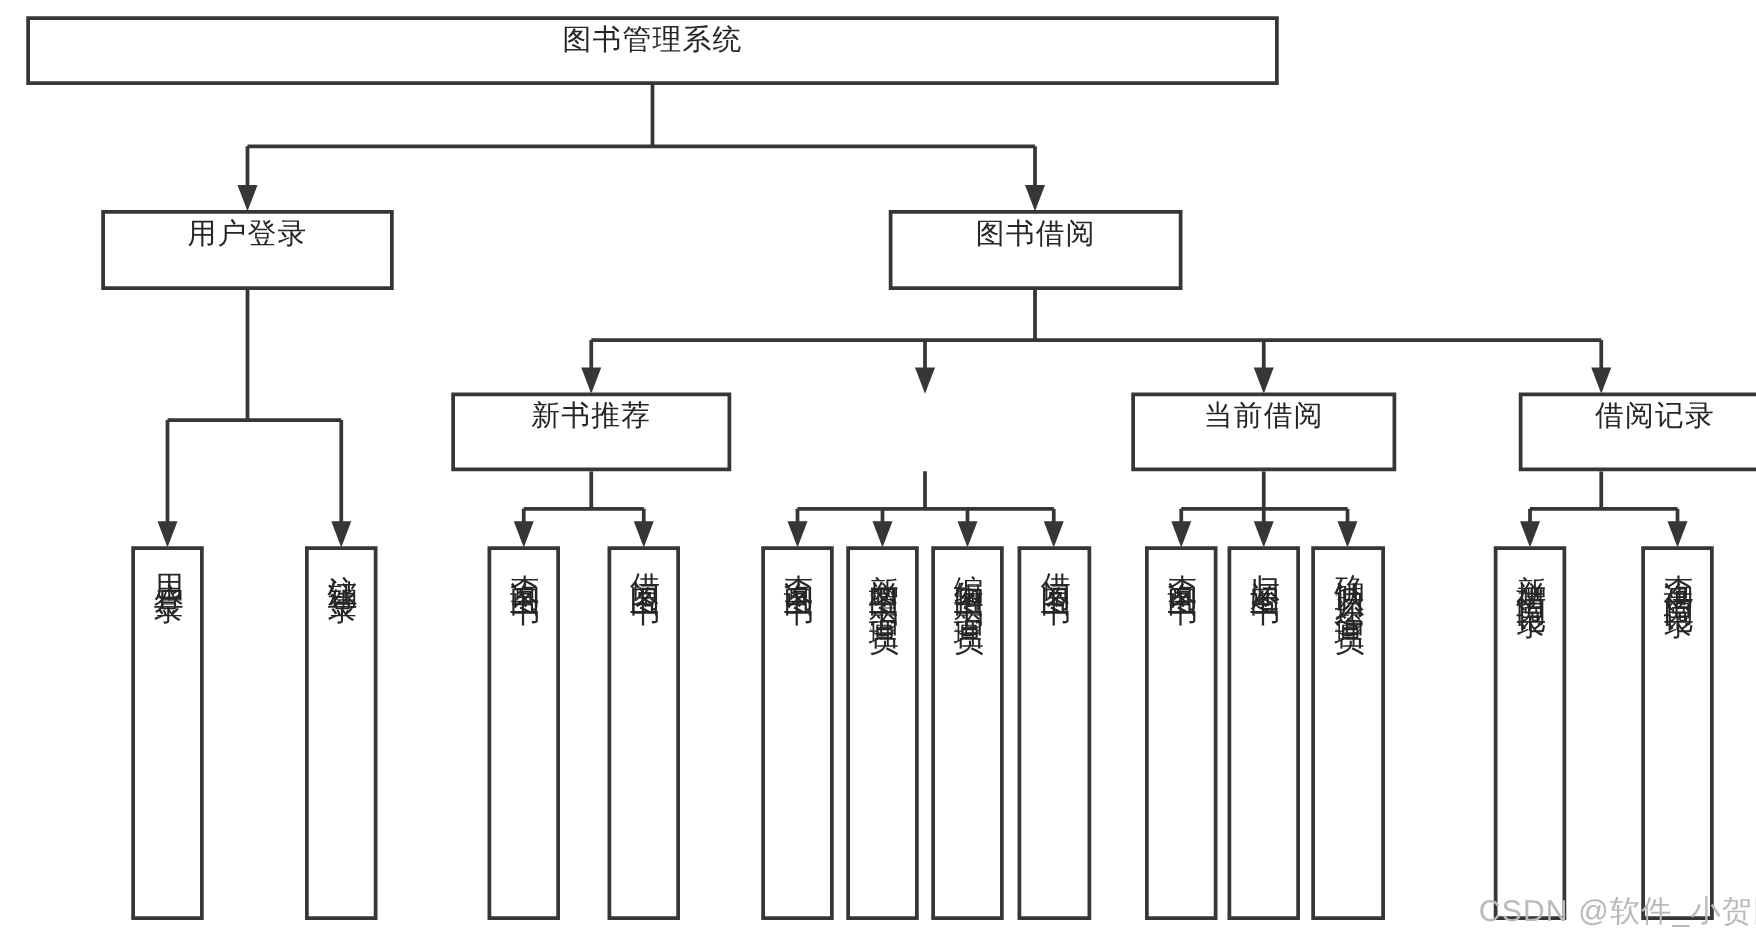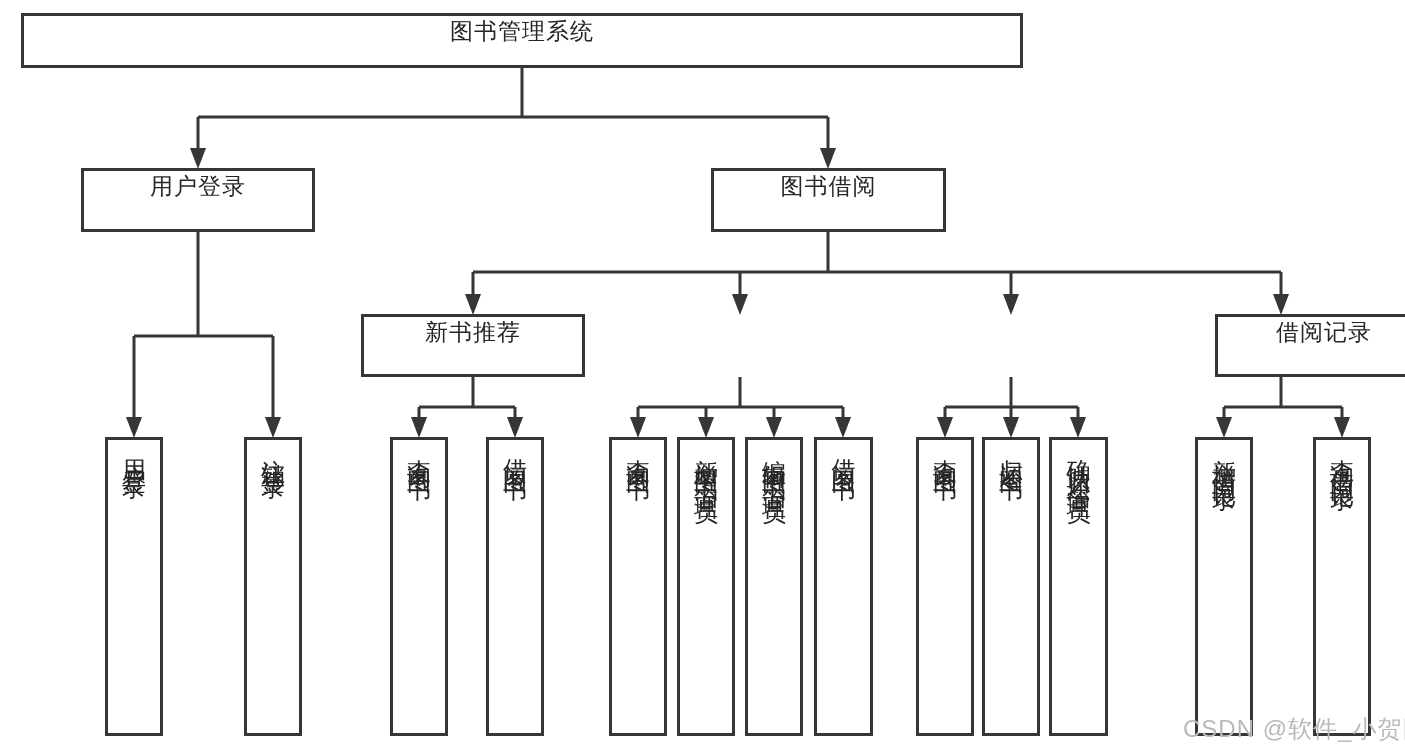--- a/index.html
+++ b/index.html
@@ -119,20 +119,23 @@
   <div class="node h-node" style="left:81px; top:168px; width:234px; height:64px;">
     <span>用户登录</span>
   </div>
   <div class="node h-node" style="left:711px; top:168px; width:235px; height:64px;">
     <span>图书借阅</span>
   </div>
 
   <div class="node h-node" style="left:361px; top:314px; width:224px; height:63px;">
     <span>新书推荐</span>
   </div>
+  <div class="node h-node" style="left:905px; top:314px; width:212px; height:63px;">
+    <span>当前借阅</span>
+  </div>
   <div class="node h-node" style="left:1172px; top:314px; width:218px; height:63px;margin-left:43px;">
     <span>借阅记录</span>
   </div>
 
   <div class="node v-node" style="left:105px;">
     <span class="vtext">用户登录</span>
   </div>
   <div class="node v-node" style="left:244px;">
     <span class="vtext">注销登录</span>
   </div>

